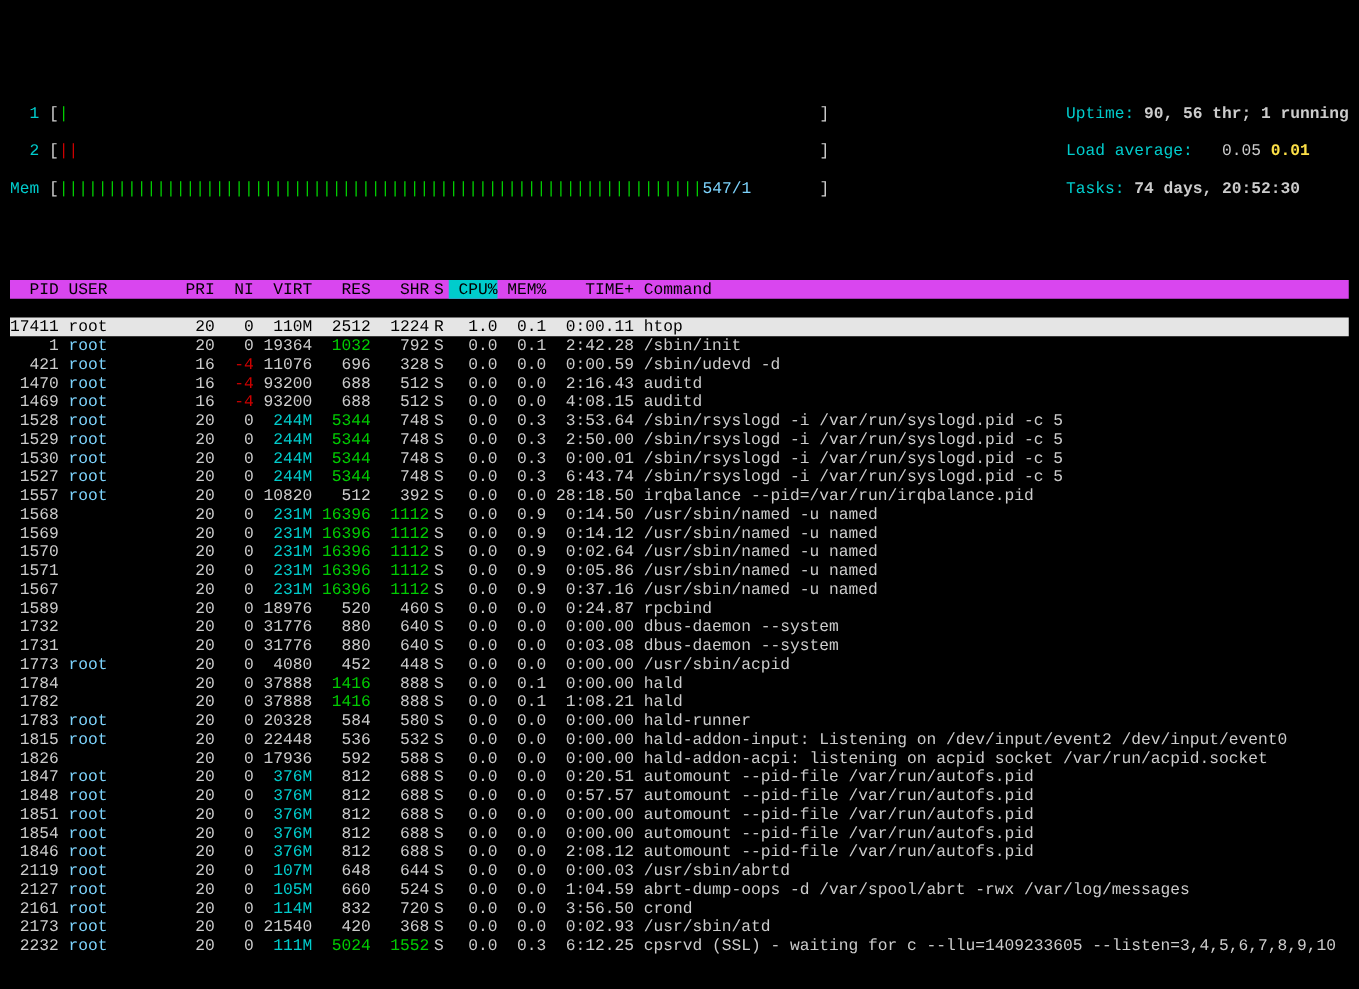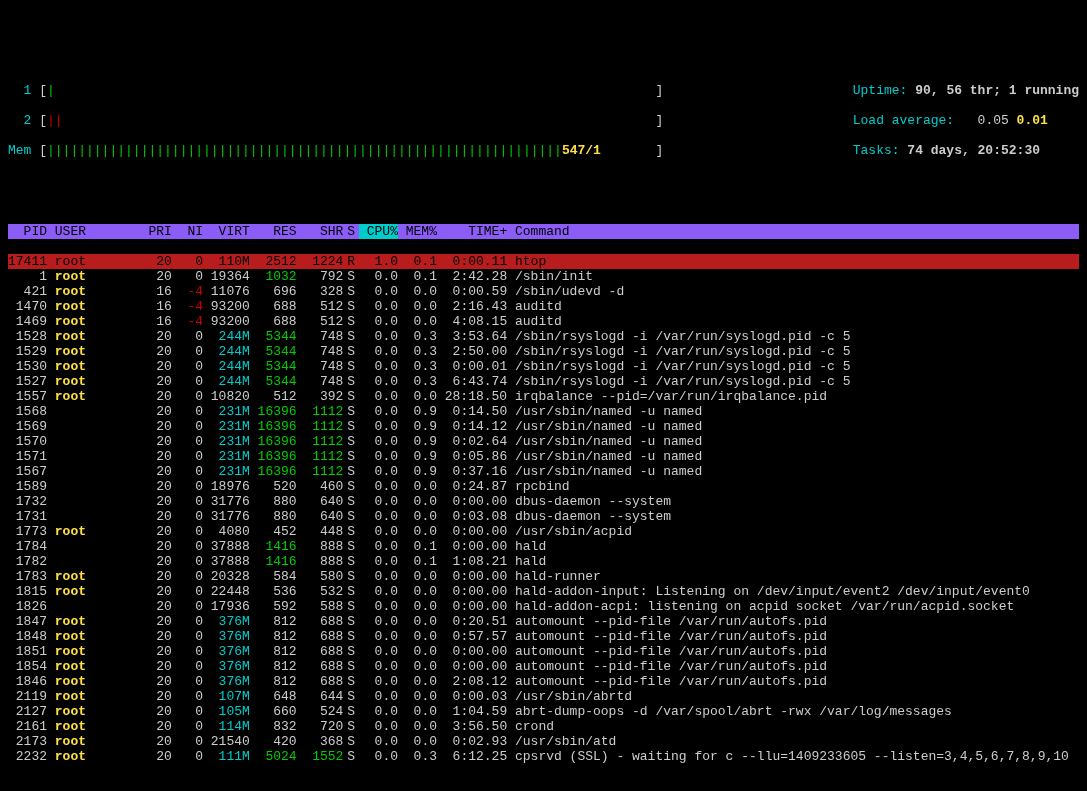--- a/index.html
+++ b/index.html
@@ -10,33 +10,33 @@
     font-size: 13px;
     line-height: 15px;
     color: #ccc;
     white-space: pre;
     width: 1087px;
     box-sizing: border-box;
   }
   .cyan { color: #00cccc; }
   .red { color: #cc0000; }
   .green { color: #00cc00; }
-  .grey { color: #fde047; font-weight: bold; }
+  .grey { color: #7dd3fc; }
   .white { color: #ccc; }
   .bwhite { color: #fde047; font-weight: bold; }
   .header-row {
-    background: #8b5cf6;
+    background: #d946ef;
     color: #000;
   }
   .header-row .sortcol {
     background: #00cccc;
     color: #000;
   }
   .sel-row {
-    background: #b91c1c;
+    background: #e5e5e5;
     color: #000;
   }
   .row { display: block; }
   .cell { display: inline-block; }
   .pid { width: 5ch; text-align: right; }
   .user { width: 10ch; padding-left: 1ch; }
   .pri { width: 5ch; text-align: right; }
   .ni  { width: 4ch; text-align: right; }
   .virt{ width: 6ch; text-align: right; }
   .res { width: 6ch; text-align: right; }

